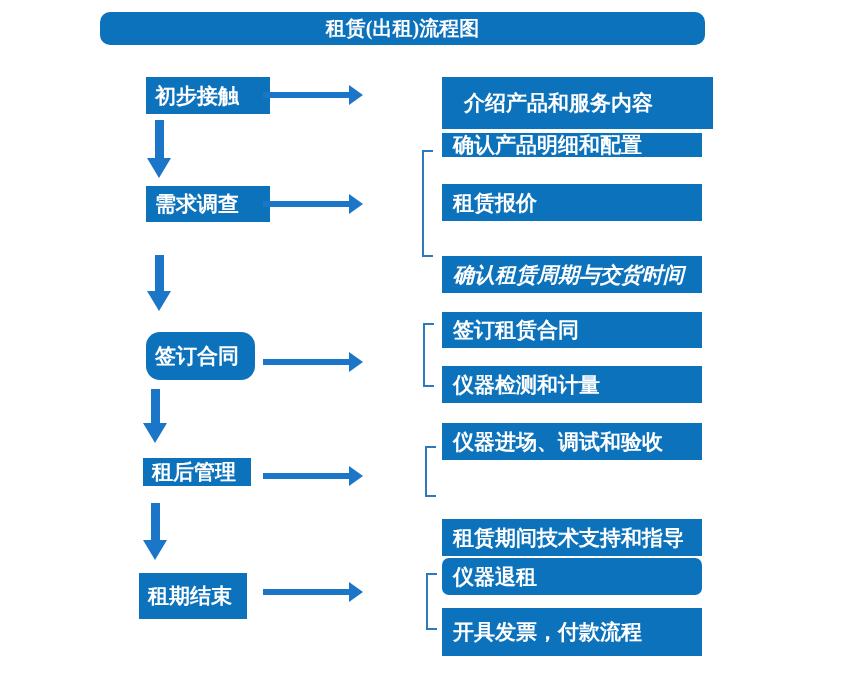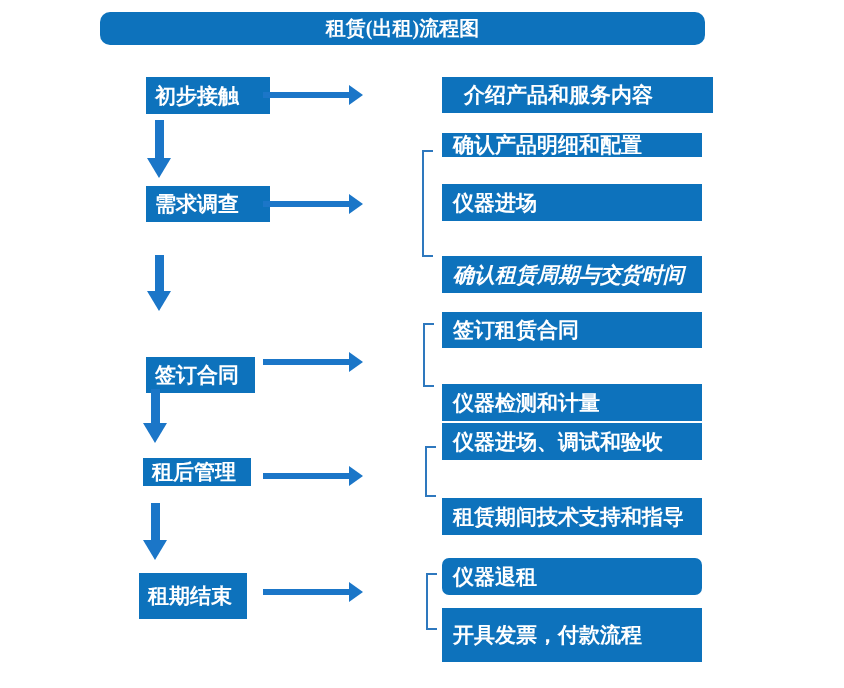--- a/index.html
+++ b/index.html
@@ -70,21 +70,21 @@
 </style>
 </head>
 <body>
 
 <div class="canvas">
 
   <div class="banner">租赁(出租)流程图</div>
 
   <div class="box stage" style="left:103px; top:77px;  width:115px; height:37px;">初步接触</div>
   <div class="box stage" style="left:103px; top:186px; width:115px; height:36px;">需求调查</div>
-  <div class="box stage" style="left:103px; top:357px; width:100px; height:36px;">签订合同</div>
+  <div class="box stage" style="left:103px; top:332px; width:100px; height:48px;border-radius:14px;">签订合同</div>
   <div class="box stage" style="left:100px; top:458px; width:99px;  height:28px;">租后管理</div>
   <div class="box stage" style="left:96px; top:573px; width:99px;  height:46px;">租期结束</div>
 
   <div class="varrow" style="left:147px; top:120px; height:58px;">
     <span class="shaft"></span>
     <span class="head"></span>
   </div>
   <div class="varrow" style="left:147px; top:255px; height:56px;">
     <span class="shaft"></span>
     <span class="head"></span>
@@ -117,24 +117,24 @@
   <div class="harrow" style="left:263px; top:582px;">
     <span class="shaft"></span>
     <span class="head"></span>
   </div>
 
   <div class="bracket" style="left:422px; top:150px; height:107px;"></div>
   <div class="bracket" style="left:423px; top:323px; height:64px;"></div>
   <div class="bracket" style="left:425px; top:446px; height:51px;"></div>
   <div class="bracket" style="left:426px; top:573px; height:57px;"></div>
 
-  <div class="box detail" style="top:77px;  height:36px;padding-left:22px;">介绍产品和服务内容</div>
+  <div class="box detail" style="top:77px;  height:52px;padding-left:22px;">介绍产品和服务内容</div>
   <div class="box detail" style="top:133px; height:24px;">确认产品明细和配置</div>
-  <div class="box detail" style="top:184px; height:37px;">仪器进场</div>
+  <div class="box detail" style="top:184px; height:37px;">租赁报价</div>
   <div class="box detail" style="top:256px; height:37px;font-style:italic;">确认租赁周期与交货时间</div>
   <div class="box detail" style="top:312px; height:36px;">签订租赁合同</div>
-  <div class="box detail" style="top:384px; height:37px;">仪器检测和计量</div>
+  <div class="box detail" style="top:366px; height:37px;">仪器检测和计量</div>
   <div class="box detail" style="top:423px; height:37px;">仪器进场、调试和验收</div>
-  <div class="box detail" style="top:498px; height:37px;">租赁期间技术支持和指导</div>
+  <div class="box detail" style="top:519px; height:37px;">租赁期间技术支持和指导</div>
   <div class="box detail" style="top:558px; height:37px;border-radius:7px;">仪器退租</div>
-  <div class="box detail" style="top:608px; height:54px;">开具发票，付款流程</div>
+  <div class="box detail" style="top:608px; height:48px;">开具发票，付款流程</div>
 
 </div>
 
 </body></html>

